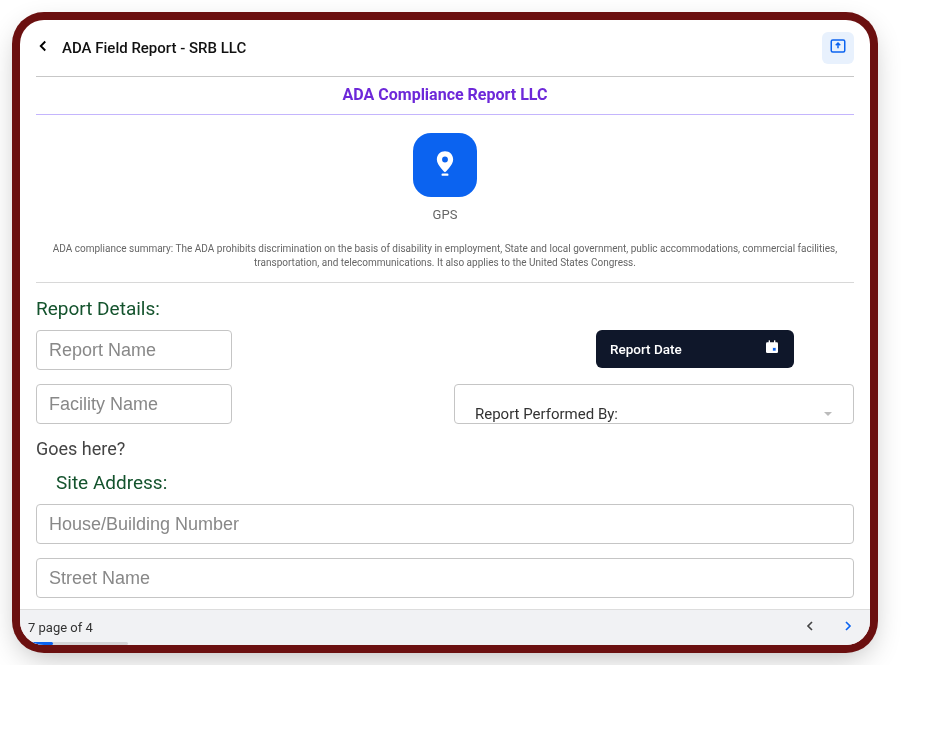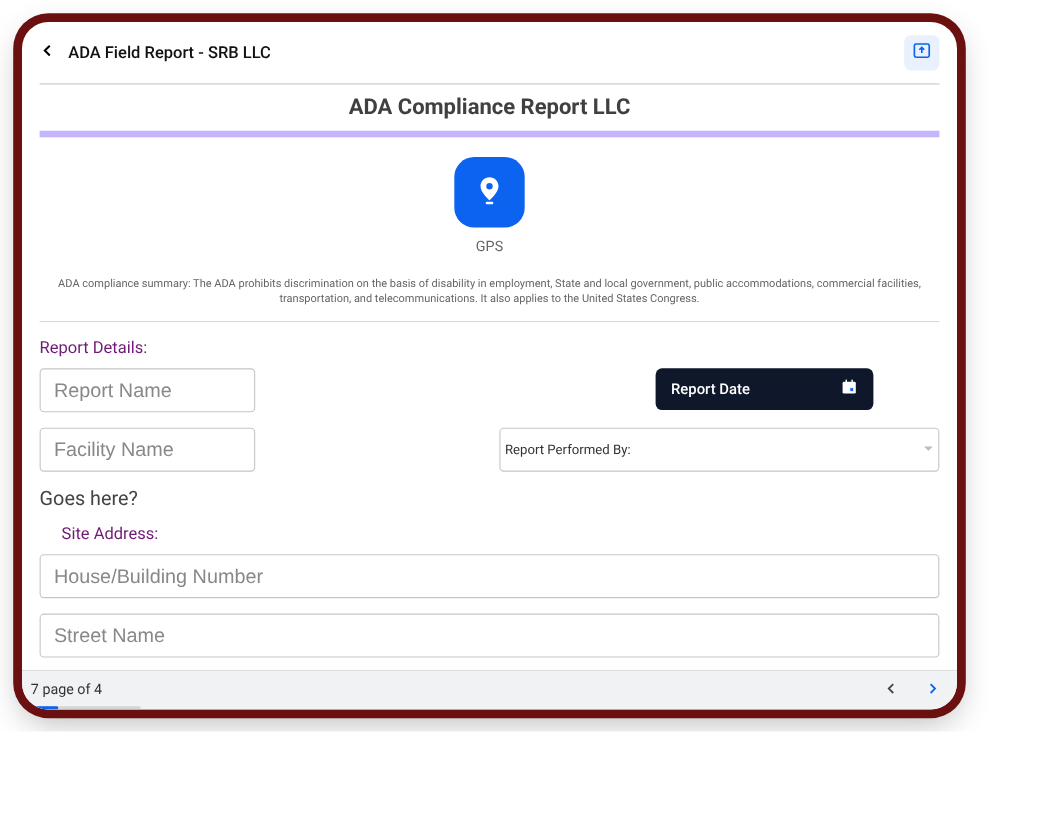--- a/index.html
+++ b/index.html
@@ -63,26 +63,26 @@
       fill: none;
       stroke-width: 2;
     }
     .content {
       flex: 1;
       overflow-y: auto;
       padding: 0 16px;
     }
     .report-title {
       text-align: center;
-      font-size: 20px;
+      font-size: 16px;
       font-weight: 700;
-      color: #404040;
+      color: #6d28d9;
       padding: 8px 0 10px;
       border-top: 1px solid #c7c7c7;
-      border-bottom: 6px solid #c4b5fd;
+      border-bottom: 1px solid #c4b5fd;
       margin-top: 4px;
     }
     .gps-section {
       display: flex;
       flex-direction: column;
       align-items: center;
       padding: 18px 0 10px;
     }
     .gps-button {
       width: 64px;
@@ -106,22 +106,22 @@
     }
     .summary-text {
       font-size: 10px;
       color: #666;
       text-align: center;
       padding: 10px 4px 12px;
       line-height: 1.4;
       border-bottom: 1px solid #d8d8d8;
     }
     .section-label {
-      font-size: 15px;
-      color: #701a75;
+      font-size: 19px;
+      color: #14532d;
       padding: 14px 0 10px;
     }
     .form-row {
       display: flex;
       gap: 18px;
       margin-bottom: 14px;
     }
     .form-col {
       flex: 1;
     }
@@ -163,26 +163,26 @@
     .date-button svg {
       width: 16px;
       height: 16px;
       fill: #fff;
     }
     .select-box {
       width: 100%;
       height: 40px;
       border: 1px solid #c5c5c5;
       border-radius: 4px;
-      padding: 0 4px;
-      font-size: 12px;
+      padding: 0 20px;
+      font-size: 15px;
       color: #333;
       background: #fff;
       display: flex;
-      align-items: center;
+      align-items: flex-end;
       justify-content: space-between;
       cursor: pointer;
     }
     .select-box svg {
       width: 10px;
       height: 10px;
       fill: #bbb;
     }
     .small-label {
       font-size: 18px;

